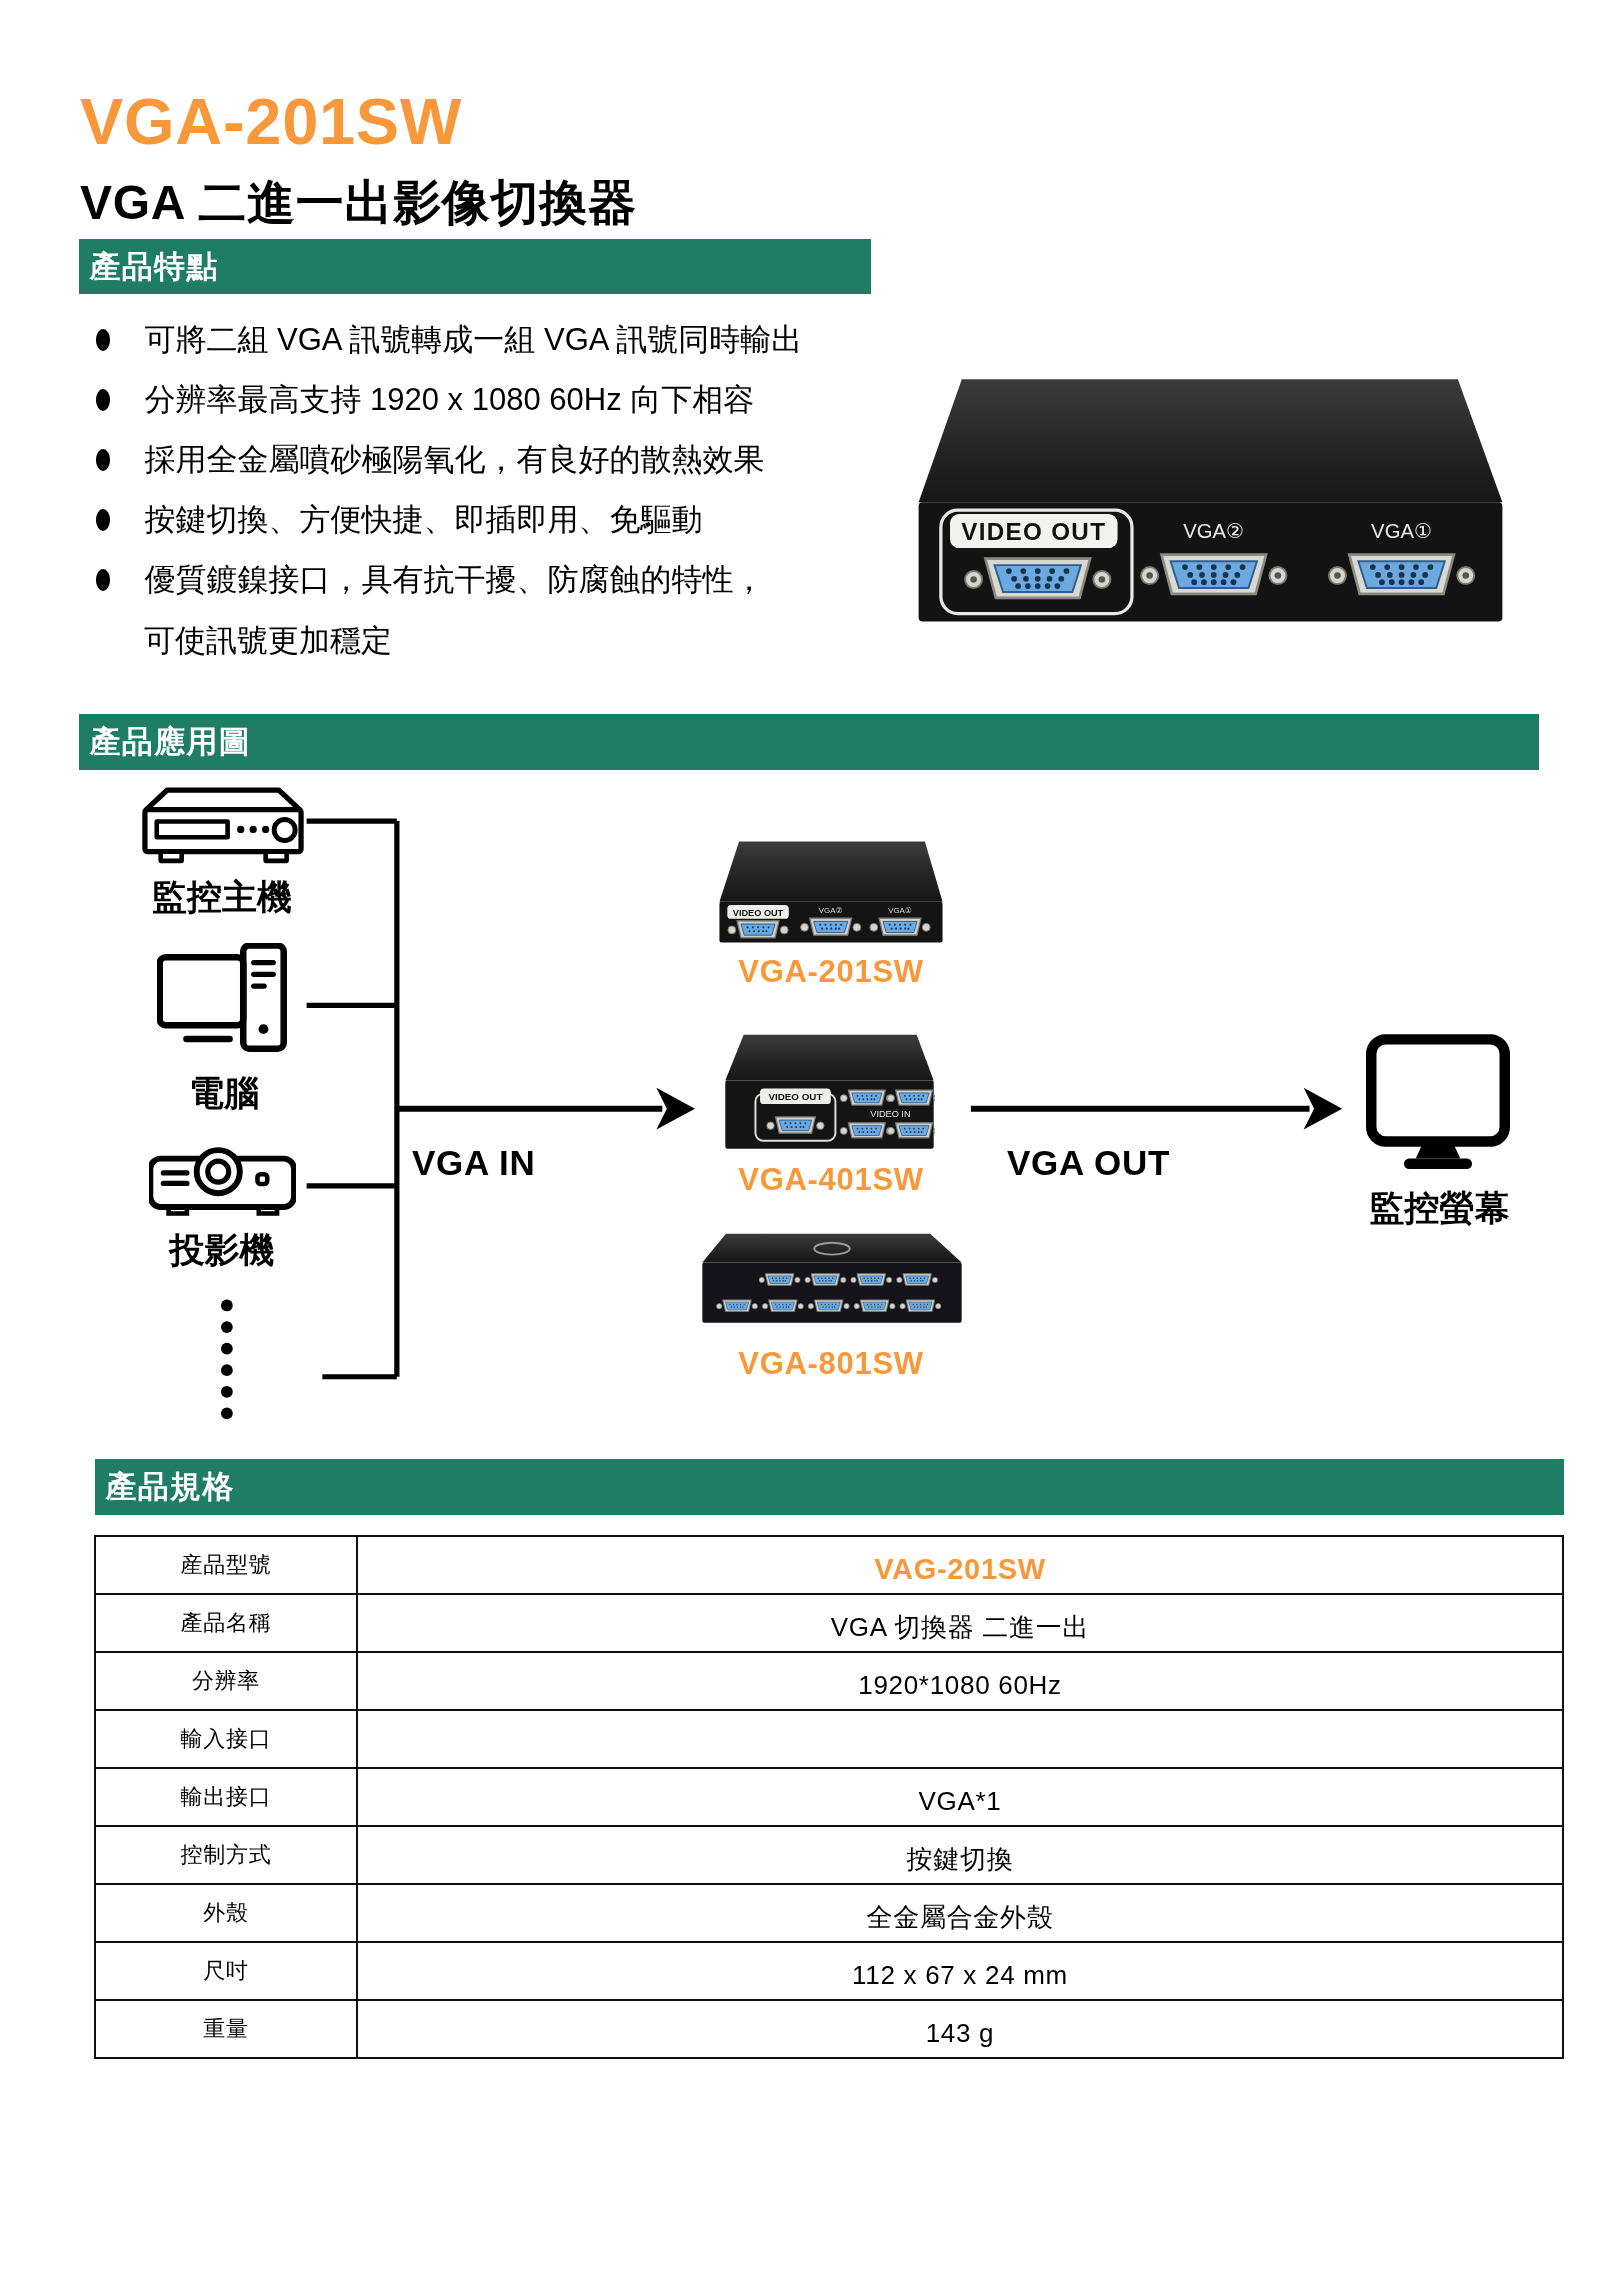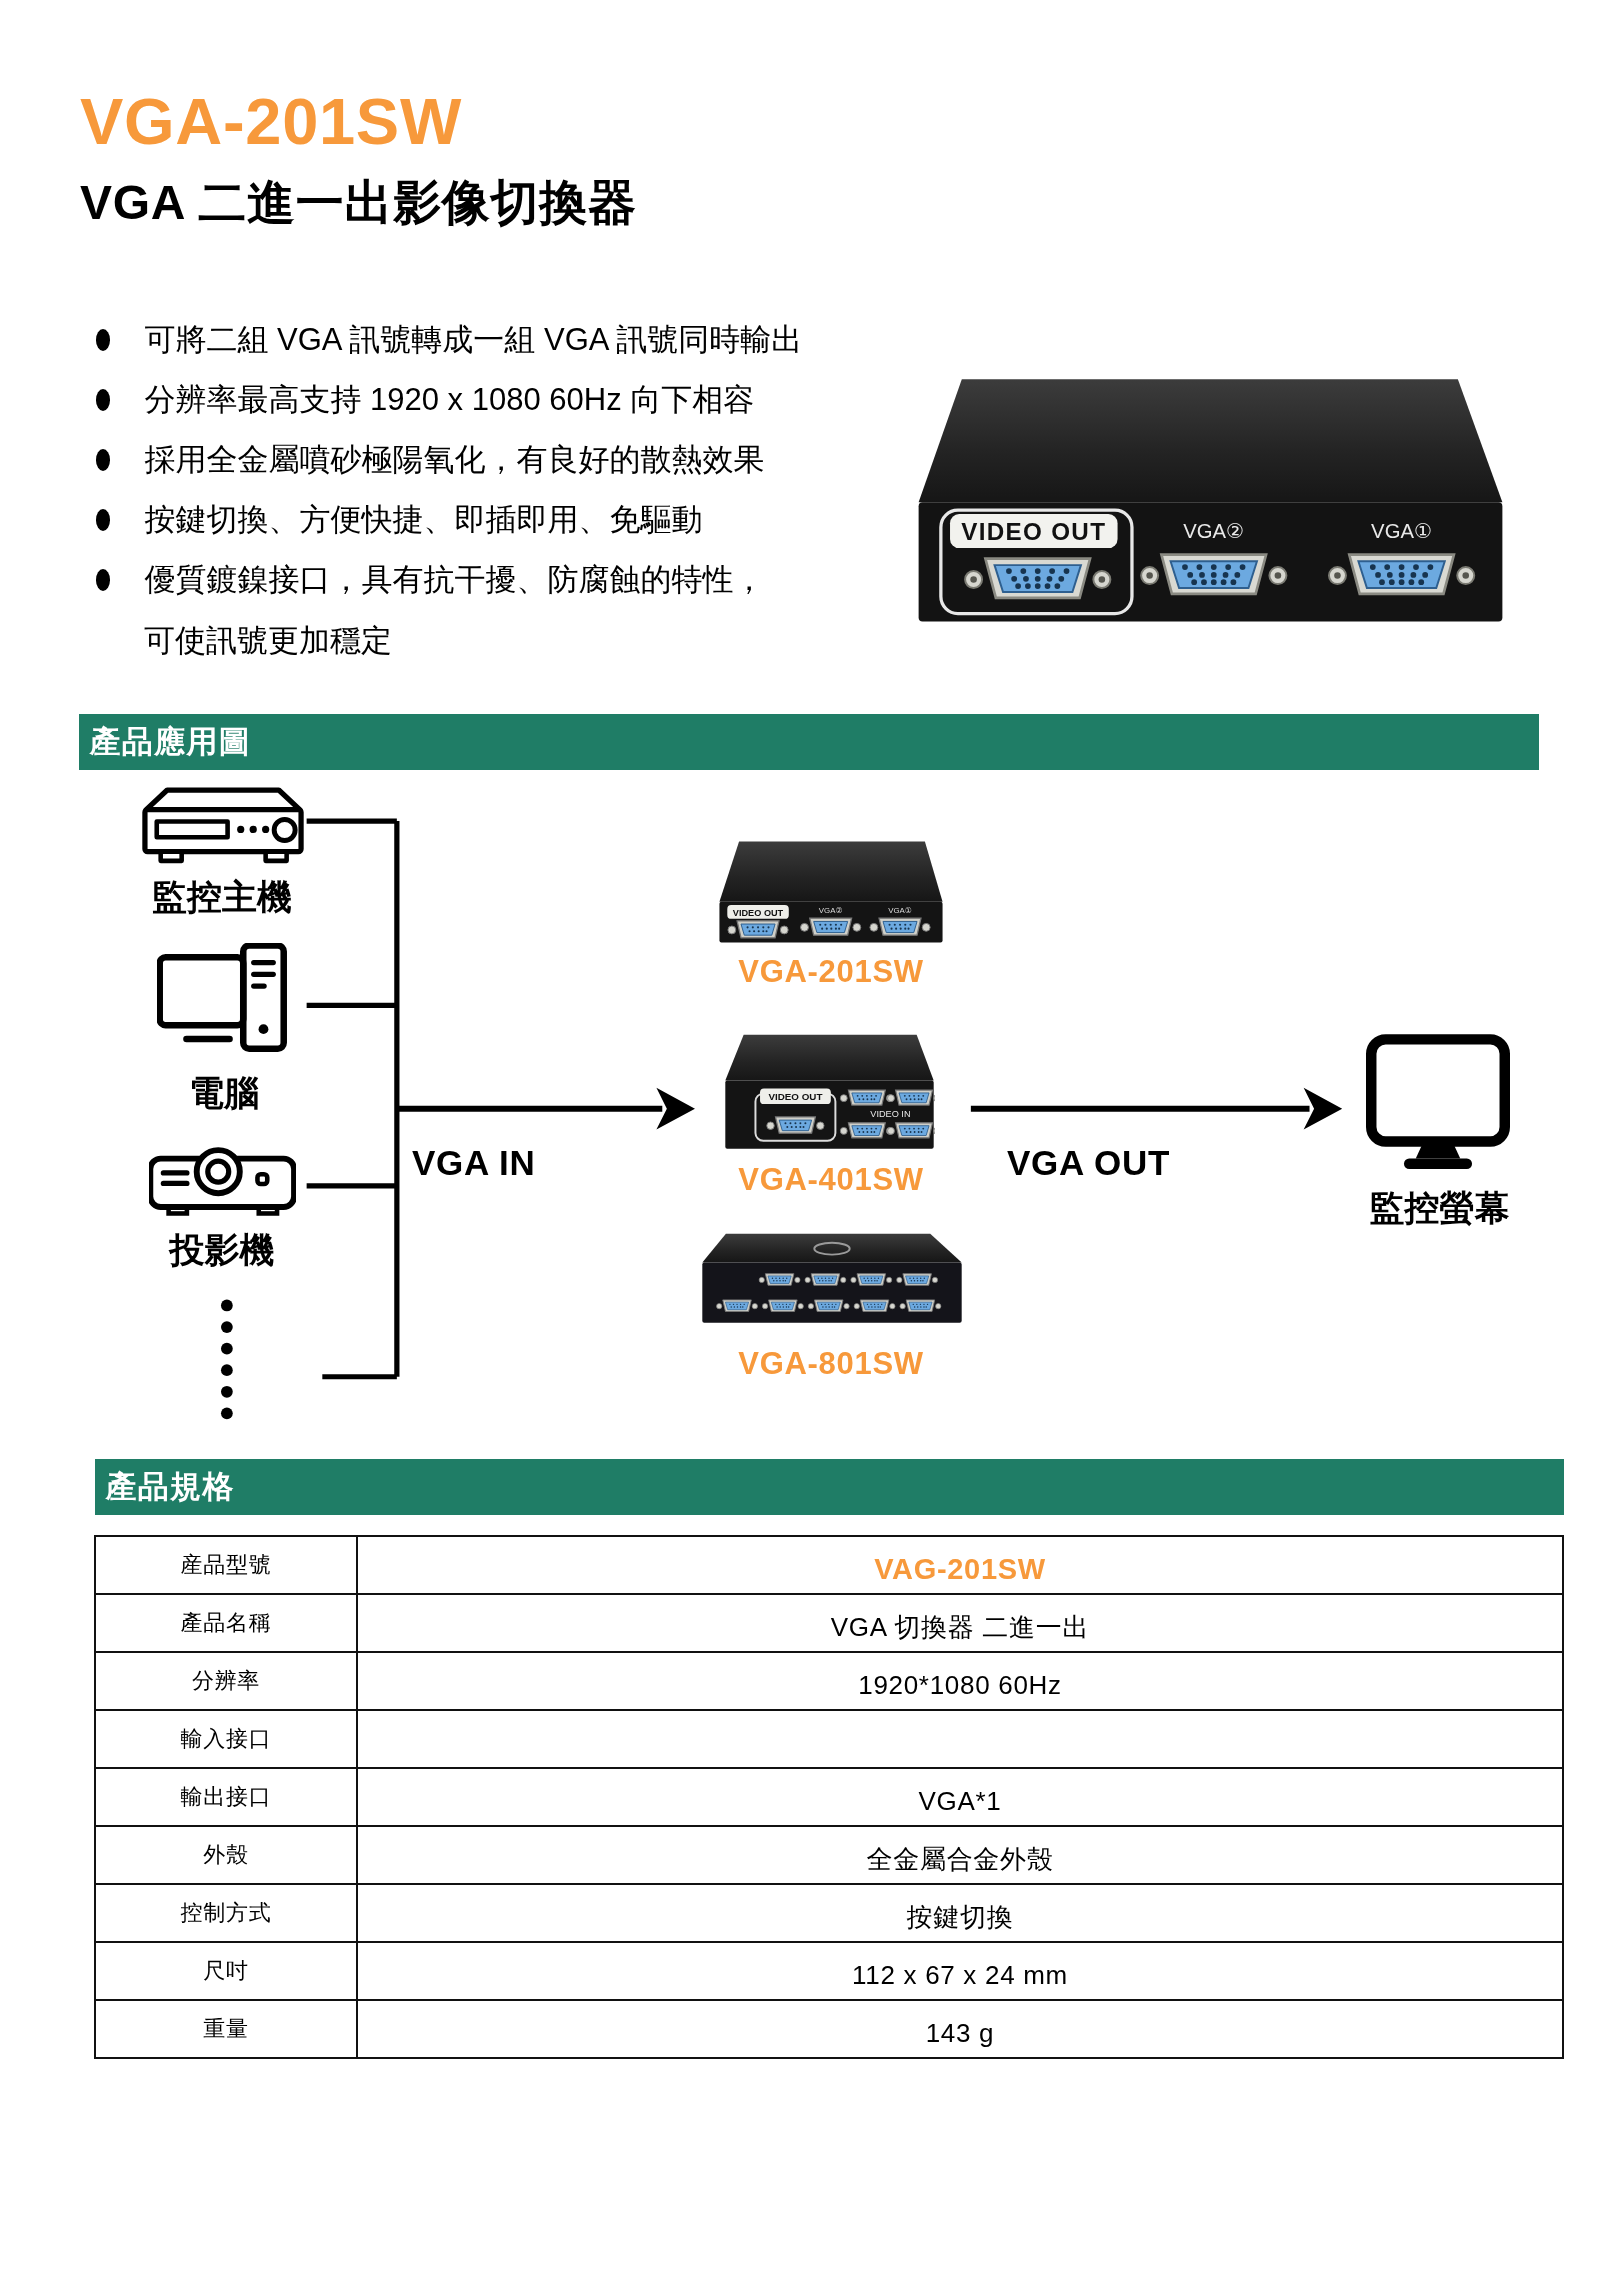--- a/index.html
+++ b/index.html
@@ -71,20 +71,23 @@
   svg{display:block;}
 </style>
 </head>
 <body>
 
 <div class="page">
 
   <div class="abs page-title">VGA-201SW</div>
   <div class="abs page-subtitle">VGA 二進一出影像切換器</div>
 
+  <div class="abs banner banner-features">
+    <span>產品特點</span>
+  </div>
 
   <div class="abs bullet-list">
     <div class="bullet-row">
       <span class="bullet-dot"></span>
       <span class="bullet-text">可將二組 VGA 訊號轉成一組 VGA 訊號同時輸出</span>
     </div>
     <div class="bullet-row">
       <span class="bullet-dot"></span>
       <span class="bullet-text">分辨率最高支持 1920 x 1080 60Hz 向下相容</span>
     </div>
@@ -314,28 +317,28 @@
       <div class="spec-value">1920*1080 60Hz</div>
     </div>
     <div class="spec-row">
       <div class="spec-label">輸入接口</div>
     </div>
     <div class="spec-row">
       <div class="spec-label">輸出接口</div>
       <div class="spec-value">VGA*1</div>
     </div>
     <div class="spec-row">
+      <div class="spec-label">控制方式</div>
+      <div class="spec-value">按鍵切換</div>
+    </div>
+    <div class="spec-row">
       <div class="spec-label">外殼</div>
       <div class="spec-value">全金屬合金外殼</div>
     </div>
     <div class="spec-row">
-      <div class="spec-label">控制方式</div>
-      <div class="spec-value">按鍵切換</div>
-    </div>
-    <div class="spec-row">
       <div class="spec-label">尺吋</div>
       <div class="spec-value">112 x 67 x 24 mm</div>
     </div>
     <div class="spec-row">
       <div class="spec-label">重量</div>
       <div class="spec-value">143 g</div>
     </div>
   </div>
 
 </div>

